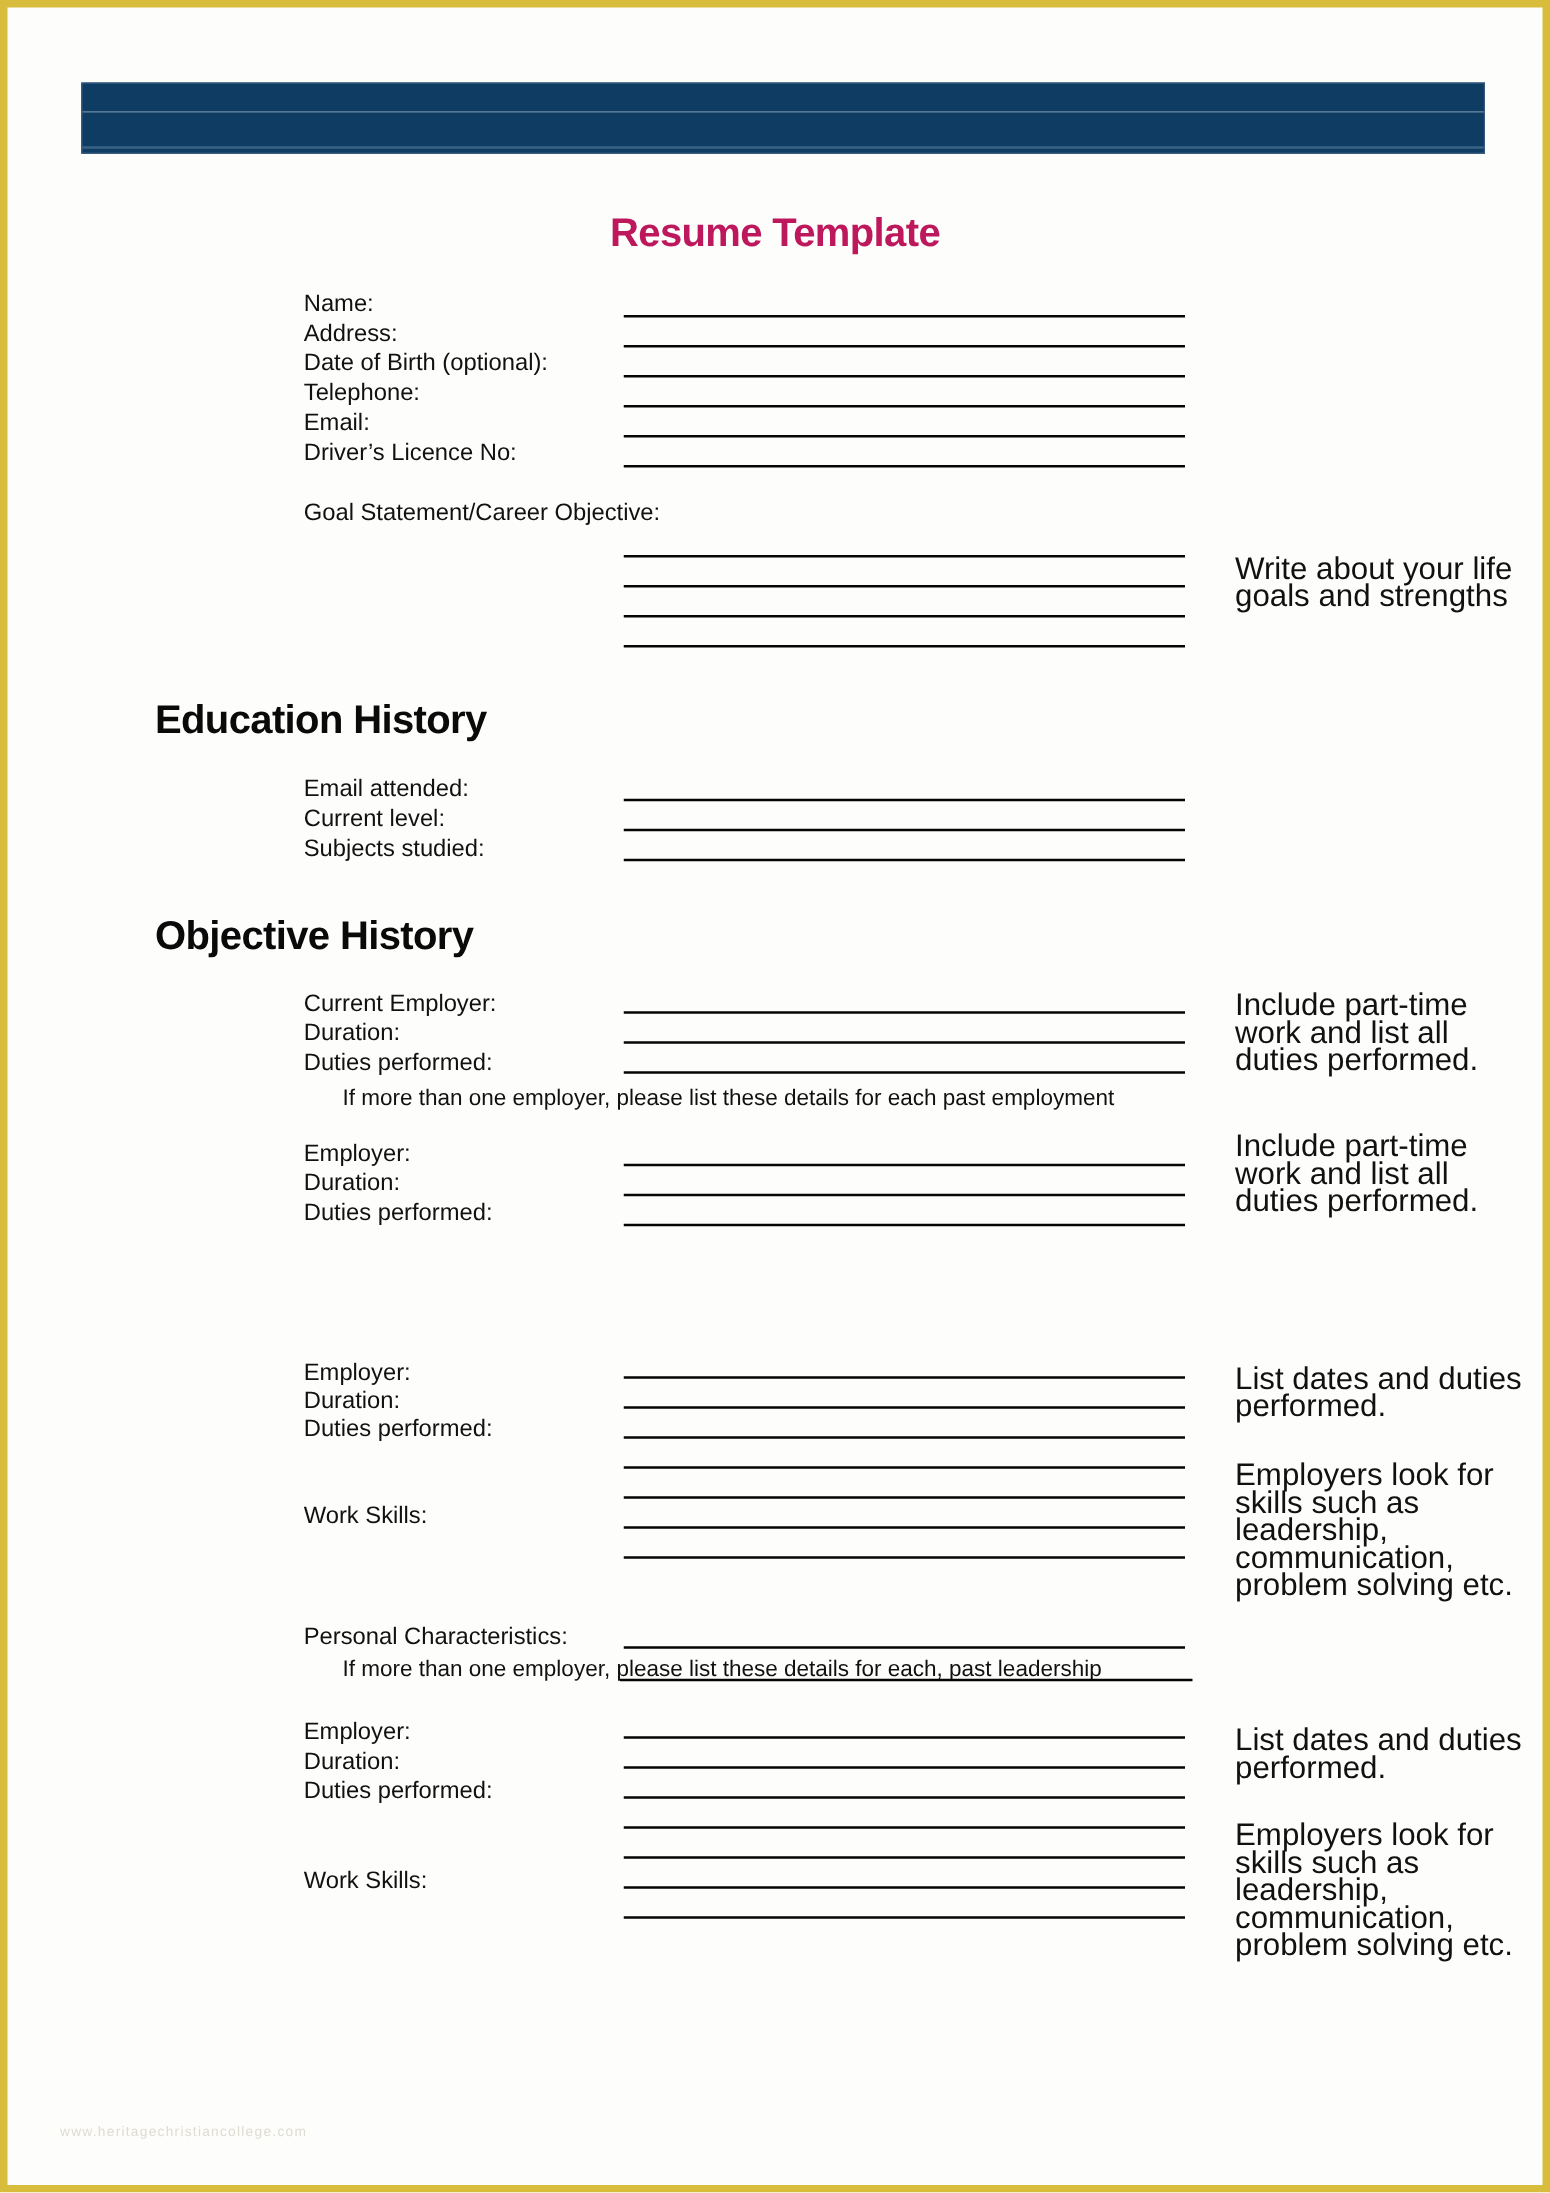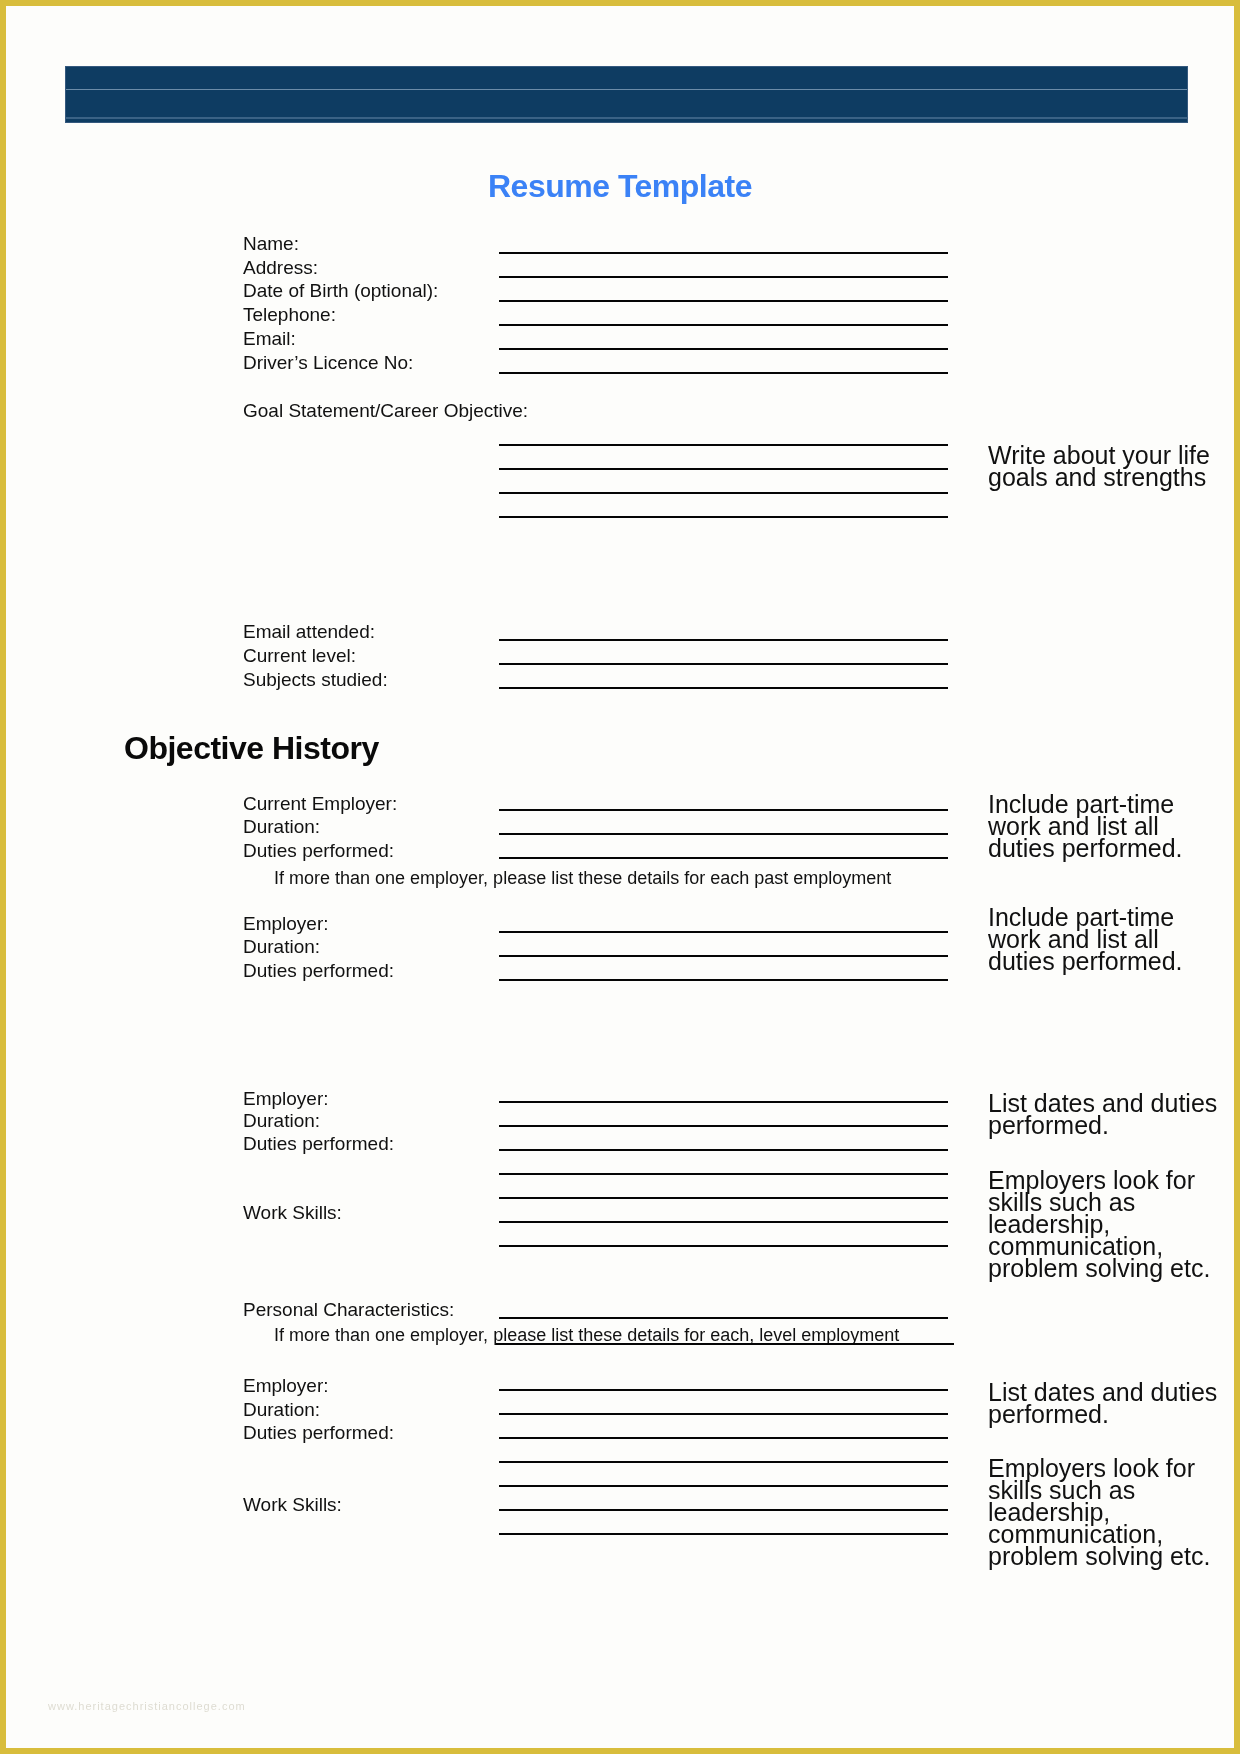--- a/index.html
+++ b/index.html
@@ -14,21 +14,21 @@
     overflow:hidden;
   }
   .topbar{
     position:absolute;left:59px;top:60px;width:1123px;height:57px;
     background:#0e3c62;border:1px solid #35597e;box-sizing:border-box;
   }
   .topbar .inner-line-1{position:absolute;left:0;right:0;top:22px;height:1px;background:rgba(185,205,225,0.55);}
   .topbar .inner-line-2{position:absolute;left:0;right:0;top:50px;height:2px;background:rgba(140,170,200,0.35);}
   .title{
     position:absolute;left:0;right:0;top:162px;text-align:center;
-    font-size:32px;font-weight:bold;color:#3b82f6;letter-spacing:-0.5px;
+    font-size:32px;font-weight:bold;color:#be185d;letter-spacing:-0.5px;
   }
   .hd{position:absolute;left:118px;font-size:32px;font-weight:bold;color:#0a0a0a;white-space:nowrap;letter-spacing:-0.5px;}
   .lbl{position:absolute;left:237px;font-size:19px;line-height:22px;white-space:nowrap;}
   .fline{position:absolute;left:493px;width:449px;height:2px;background:#050505;}
   .note{position:absolute;left:982px;width:238px;font-size:25px;line-height:22px;}
   .subnote{position:absolute;left:268px;font-size:18px;line-height:21px;white-space:nowrap;}
   .watermark{position:absolute;left:42px;top:1694px;font-size:11px;color:#dedcd2;letter-spacing:1px;}
 </style>
 </head>
 <body>
@@ -56,20 +56,21 @@
   <div class="fline" style="top:342px"></div>
   <div class="fline" style="top:366px"></div>
 
   <div class="lbl" style="top:394px">Goal Statement/Career Objective:</div>
   <div class="fline" style="top:438px"></div>
   <div class="fline" style="top:462px"></div>
   <div class="fline" style="top:486px"></div>
   <div class="fline" style="top:510px"></div>
   <div class="note" style="top:438px">Write about your life goals and strengths</div>
 
+  <div class="hd" style="top:551px">Education History</div>
   <div class="lbl" style="top:615px">Email attended:</div>
   <div class="lbl" style="top:639px">Current level:</div>
   <div class="lbl" style="top:663px">Subjects studied:</div>
   <div class="fline" style="top:633px"></div>
   <div class="fline" style="top:657px"></div>
   <div class="fline" style="top:681px"></div>
 
   <div class="hd" style="top:724px">Objective History</div>
   <div class="lbl" style="top:787px">Current Employer:</div>
   <div class="lbl" style="top:810px">Duration:</div>
@@ -97,21 +98,21 @@
   <div class="fline" style="top:1143px"></div>
   <div class="fline" style="top:1167px"></div>
   <div class="fline" style="top:1191px"></div>
   <div class="fline" style="top:1215px"></div>
   <div class="fline" style="top:1239px"></div>
   <div class="note" style="top:1086px">List dates and duties performed.</div>
   <div class="note" style="top:1163px">Employers look for skills such as leadership, communication, problem solving etc.</div>
 
   <div class="lbl" style="top:1293px">Personal Characteristics:</div>
   <div class="fline" style="top:1311px"></div>
-  <div class="subnote" style="top:1319px"><span>If more than one employer, </span><span>please list these details for each, level employment</span></div>
+  <div class="subnote" style="top:1319px"><span>If more than one employer, </span><span>please list these details for each, past leadership</span></div>
   <div class="fline" style="top:1337px;left:490px;width:458px"></div>
 
   <div class="lbl" style="top:1369px">Employer:</div>
   <div class="lbl" style="top:1393px">Duration:</div>
   <div class="lbl" style="top:1416px">Duties performed:</div>
   <div class="lbl" style="top:1488px">Work Skills:</div>
   <div class="fline" style="top:1383px"></div>
   <div class="fline" style="top:1407px"></div>
   <div class="fline" style="top:1431px"></div>
   <div class="fline" style="top:1455px"></div>

